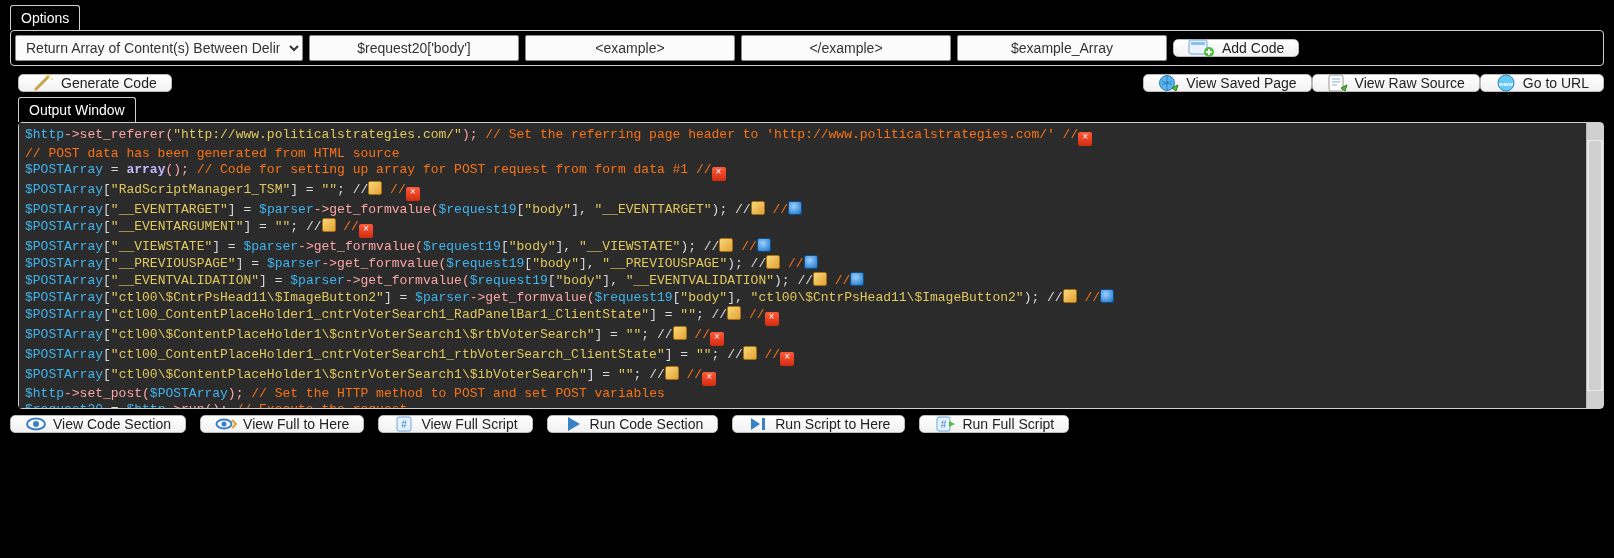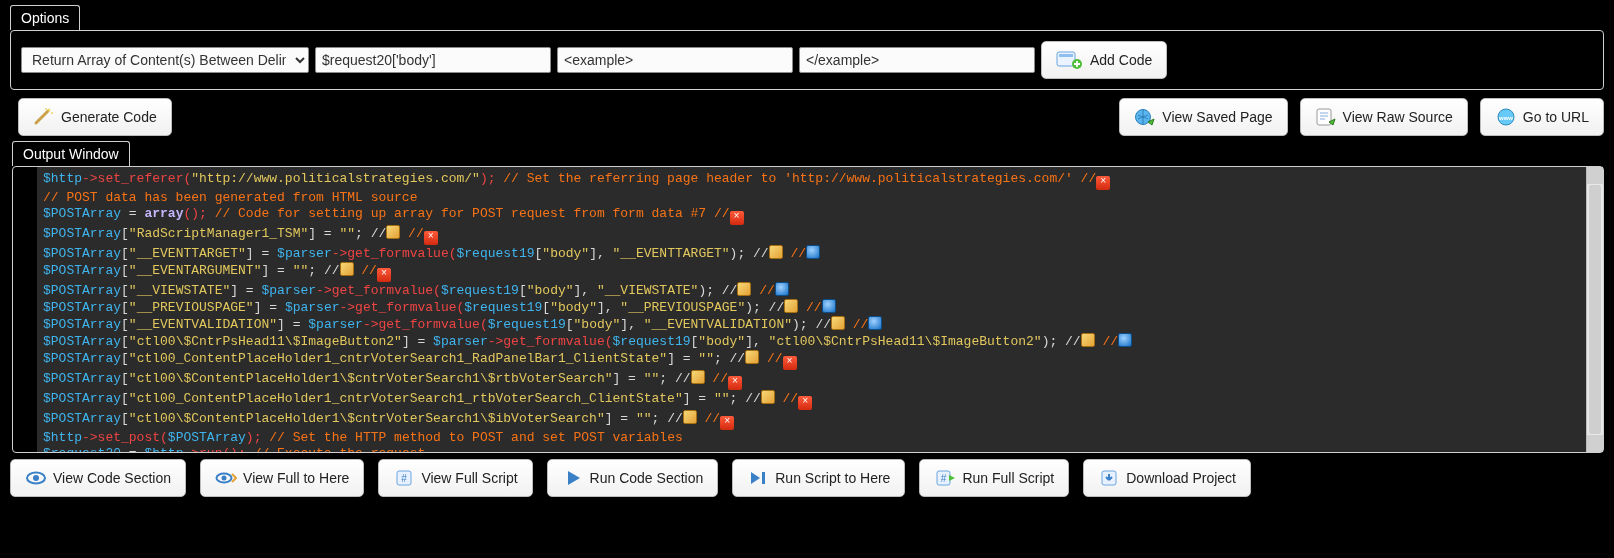--- a/index.html
+++ b/index.html
@@ -28,59 +28,59 @@
     border: 1px solid #cfcfcf;
     border-bottom: none;
     background: #000;
     color: #fff;
     padding: 4px 10px;
     font-size: 14px;
     border-radius: 3px 3px 0 0;
     transform: translateY(-100%);
   }
 
-  .options-panel { margin-top: 30px; padding: 10px; }
+  .options-panel { margin-top: 30px; padding: 4px; }
   .options-row { display: flex; gap: 6px; align-items: center; }
 
   .txt-input, .sel-input {
     height: 26px;
     border: 1px solid #8a8a8a;
     background: #fbfbfb;
     padding: 2px 6px;
     font-size: 14px;
     color: #333;
     border-radius: 2px;
   }
   .sel-input { width: 288px; }
-  .opt-field { width: 236px; }
+  .opt-field { width: 210px; text-align: center; }
 
   .btn {
     display: inline-flex;
     align-items: center;
     gap: 6px;
-    height: 38px;
+    height: 18px;
     padding: 0 14px;
     background: linear-gradient(to bottom, #ffffff, #f1f1f1);
     border: 1px solid #bcbcbc;
     border-radius: 5px;
     font-size: 14px;
     color: #222;
     cursor: pointer;
     box-shadow: inset 0 1px 0 rgba(255,255,255,0.7), 0 1px 1px rgba(0,0,0,0.3);
   }
 
   .action-row {
     margin: 8px 10px 10px 18px;
     display: flex;
     align-items: flex-end;
-    gap: 12px;
+    gap: 0;
   }
   .action-row .spacer { flex: 1; }
 
-  .output-panel { margin-top: 30px; margin-left:12px; margin-right:10px;padding-left:24px; }
+  .output-panel { margin-top: 30px; margin-left:18px; margin-right:10px; }
   .code-area {
     background: #2b2b2b;
     font-family: Consolas, "Courier New", monospace;
     font-size: 13px;
     line-height: 16px;
     padding: 4px 6px 30px 6px;
     height: 285px;
     overflow: hidden;
     position: relative;
     white-space: nowrap;
@@ -101,21 +101,21 @@
   .scrollbar-v::after { bottom:0; }
   .scrollbar-thumb {
     position:absolute; left:2px; right:2px; top:18px; bottom:18px;
     background:#cfcfcf; border-radius:2px;
   }
 
   .code-area .ln { display:block; }
   .c-comment { color:#f97316; }
   .c-var { color:#3fb5f0; font-weight:normal; }
   .c-str { color:#e2c85d; }
-  .c-func { color:#ef4444; }
+  .c-func { color:#fca5a5; }
   .c-kw { color:#c4b5fd; font-weight:bold;}
   .c-plain { color:#d8d8d8; }
   .c-op { color:#d8d8d8; }
 
   .inline-icon {
     display:inline-block; width:14px; height:14px; vertical-align:-2px;
     border-radius:2px;
   }
   .ic-fold { background:linear-gradient(135deg,#f7d878,#e4a236); border:1px solid #a56f12;}
   .ic-del  { background:linear-gradient(#ff5a3a,#d32a0f); color:#fff; font-size:10px; line-height:12px; text-align:center;}
@@ -140,20 +140,21 @@
 
 <div class="panel options-panel">
   <div class="tab-label">Options</div>
   <div class="options-row">
     <select class="sel-input">
       <option>Return Array of Content(s) Between Delimi</option>
     </select>
     <input class="txt-input opt-field" value="$request20['body']" style="">
     <input class="txt-input opt-field" value="&lt;example&gt;" style="">
     <input class="txt-input opt-field" value="&lt;/example&gt;" style="">
+    <input class="txt-input opt-field" value="$example_Array" style="">
     <button class="btn">
       <span class="bi bi-add">
         <svg width="28" height="18" viewBox="0 0 28 18">
             <rect x="1" y="1" width="18" height="14" rx="2" fill="#eaf3ff" stroke="#6aa6de"></rect>
             <rect x="3" y="3" width="14" height="3" fill="#8cbff0"></rect>
             <circle cx="21" cy="13" r="5" fill="#4fbf3b"></circle>
             <path d="M21 10v6M18 13h6" stroke="#fff" stroke-width="1.8"></path>
           </svg>
       </span>
       <span>Add Code</span>
@@ -204,21 +205,21 @@
     </span>
     <span>Go to URL</span>
   </button>
 </div>
 
 <div class="panel output-panel">
   <div class="tab-label">Output Window</div>
   <div class="code-area">
     <span class="ln"><span class="c-var">$http</span><span class="c-func">-&gt;set_referer(</span><span class="c-str">"http://www.politicalstrategies.com/"</span><span class="c-func">); </span><span class="c-comment">// Set the referring page header to 'http://www.politicalstrategies.com/'  //</span><span class="inline-icon ic-del">×</span></span>
     <span class="ln"><span class="c-comment">// POST data has been generated from HTML source</span></span>
-    <span class="ln"><span class="c-var">$POSTArray</span><span class="c-op"> = </span><span class="c-kw">array</span><span class="c-func">(); </span><span class="c-comment">// Code for setting up array for POST request from form data #7 //</span><span class="inline-icon ic-del">×</span></span>
+    <span class="ln"><span class="c-var">$POSTArray</span><span class="c-op"> = </span><span class="c-kw">array</span><span class="c-func">(); </span><span class="c-comment">// Code for setting up array for POST request from form data #1 //</span><span class="inline-icon ic-del">×</span></span>
     <span class="ln"><span class="c-var">$POSTArray</span><span class="c-plain">[</span><span class="c-str">"RadScriptManager1_TSM"</span><span class="c-plain">] = </span><span class="c-str">""</span><span class="c-plain">; //</span><span class="inline-icon ic-fold"></span><span class="c-comment">  //</span><span class="inline-icon ic-del">×</span></span>
     <span class="ln"><span class="c-var">$POSTArray</span><span class="c-plain">[</span><span class="c-str">"__EVENTTARGET"</span><span class="c-plain">] = </span><span class="c-var">$parser</span><span class="c-func">-&gt;get_formvalue(</span><span class="c-var">$request19</span><span class="c-plain">[</span><span class="c-str">"body"</span><span class="c-plain">], </span><span class="c-str">"__EVENTTARGET"</span><span class="c-plain">); //</span><span class="inline-icon ic-fold"></span><span class="c-comment">  //</span><span class="inline-icon ic-ref"></span></span>
     <span class="ln"><span class="c-var">$POSTArray</span><span class="c-plain">[</span><span class="c-str">"__EVENTARGUMENT"</span><span class="c-plain">] = </span><span class="c-str">""</span><span class="c-plain">; //</span><span class="inline-icon ic-fold"></span><span class="c-comment">  //</span><span class="inline-icon ic-del">×</span></span>
     <span class="ln"><span class="c-var">$POSTArray</span><span class="c-plain">[</span><span class="c-str">"__VIEWSTATE"</span><span class="c-plain">] = </span><span class="c-var">$parser</span><span class="c-func">-&gt;get_formvalue(</span><span class="c-var">$request19</span><span class="c-plain">[</span><span class="c-str">"body"</span><span class="c-plain">], </span><span class="c-str">"__VIEWSTATE"</span><span class="c-plain">); //</span><span class="inline-icon ic-fold"></span><span class="c-comment">  //</span><span class="inline-icon ic-ref"></span></span>
     <span class="ln"><span class="c-var">$POSTArray</span><span class="c-plain">[</span><span class="c-str">"__PREVIOUSPAGE"</span><span class="c-plain">] = </span><span class="c-var">$parser</span><span class="c-func">-&gt;get_formvalue(</span><span class="c-var">$request19</span><span class="c-plain">[</span><span class="c-str">"body"</span><span class="c-plain">], </span><span class="c-str">"__PREVIOUSPAGE"</span><span class="c-plain">); //</span><span class="inline-icon ic-fold"></span><span class="c-comment">  //</span><span class="inline-icon ic-ref"></span></span>
     <span class="ln"><span class="c-var">$POSTArray</span><span class="c-plain">[</span><span class="c-str">"__EVENTVALIDATION"</span><span class="c-plain">] = </span><span class="c-var">$parser</span><span class="c-func">-&gt;get_formvalue(</span><span class="c-var">$request19</span><span class="c-plain">[</span><span class="c-str">"body"</span><span class="c-plain">], </span><span class="c-str">"__EVENTVALIDATION"</span><span class="c-plain">); //</span><span class="inline-icon ic-fold"></span><span class="c-comment">  //</span><span class="inline-icon ic-ref"></span></span>
     <span class="ln"><span class="c-var">$POSTArray</span><span class="c-plain">[</span><span class="c-str">"ctl00\$CntrPsHead11\$ImageButton2"</span><span class="c-plain">] = </span><span class="c-var">$parser</span><span class="c-func">-&gt;get_formvalue(</span><span class="c-var">$request19</span><span class="c-plain">[</span><span class="c-str">"body"</span><span class="c-plain">], </span><span class="c-str">"ctl00\$CntrPsHead11\$ImageButton2"</span><span class="c-plain">); //</span><span class="inline-icon ic-fold"></span><span class="c-comment">   //</span><span class="inline-icon ic-ref"></span></span>
     <span class="ln"><span class="c-var">$POSTArray</span><span class="c-plain">[</span><span class="c-str">"ctl00_ContentPlaceHolder1_cntrVoterSearch1_RadPanelBar1_ClientState"</span><span class="c-plain">] = </span><span class="c-str">""</span><span class="c-plain">; //</span><span class="inline-icon ic-fold"></span><span class="c-comment">  //</span><span class="inline-icon ic-del">×</span></span>
     <span class="ln"><span class="c-var">$POSTArray</span><span class="c-plain">[</span><span class="c-str">"ctl00\$ContentPlaceHolder1\$cntrVoterSearch1\$rtbVoterSearch"</span><span class="c-plain">] = </span><span class="c-str">""</span><span class="c-plain">; //</span><span class="inline-icon ic-fold"></span><span class="c-comment">  //</span><span class="inline-icon ic-del">×</span></span>
     <span class="ln"><span class="c-var">$POSTArray</span><span class="c-plain">[</span><span class="c-str">"ctl00_ContentPlaceHolder1_cntrVoterSearch1_rtbVoterSearch_ClientState"</span><span class="c-plain">] = </span><span class="c-str">""</span><span class="c-plain">; //</span><span class="inline-icon ic-fold"></span><span class="c-comment">  //</span><span class="inline-icon ic-del">×</span></span>
@@ -281,22 +282,13 @@
   <button class="btn">
     <span class="bi">
         <svg width="22" height="18" viewBox="0 0 22 18">
           <rect x="3" y="2" width="13" height="14" rx="2" fill="#e8f1ff" stroke="#6aa6de"></rect>
           <text x="9.5" y="13" text-anchor="middle" font-size="10" fill="#3a80c7">#</text>
           <path d="M15 6l6 3-6 3z" fill="#4fbf3b"></path>
         </svg>
       </span>
     <span>Run Full Script</span>
   </button>
-  <button class="btn">
-    <span class="bi">
-        <svg width="22" height="18" viewBox="0 0 22 18">
-          <rect x="4" y="2" width="14" height="14" rx="2" fill="#e8f1ff" stroke="#6aa6de"></rect>
-          <path d="M11 5v6m0 0l-3-3m3 3l3-3" stroke="#3a80c7" stroke-width="2" fill="none"></path>
-        </svg>
-      </span>
-    <span>Download Project</span>
-  </button>
 </div>
 
 </body></html>

